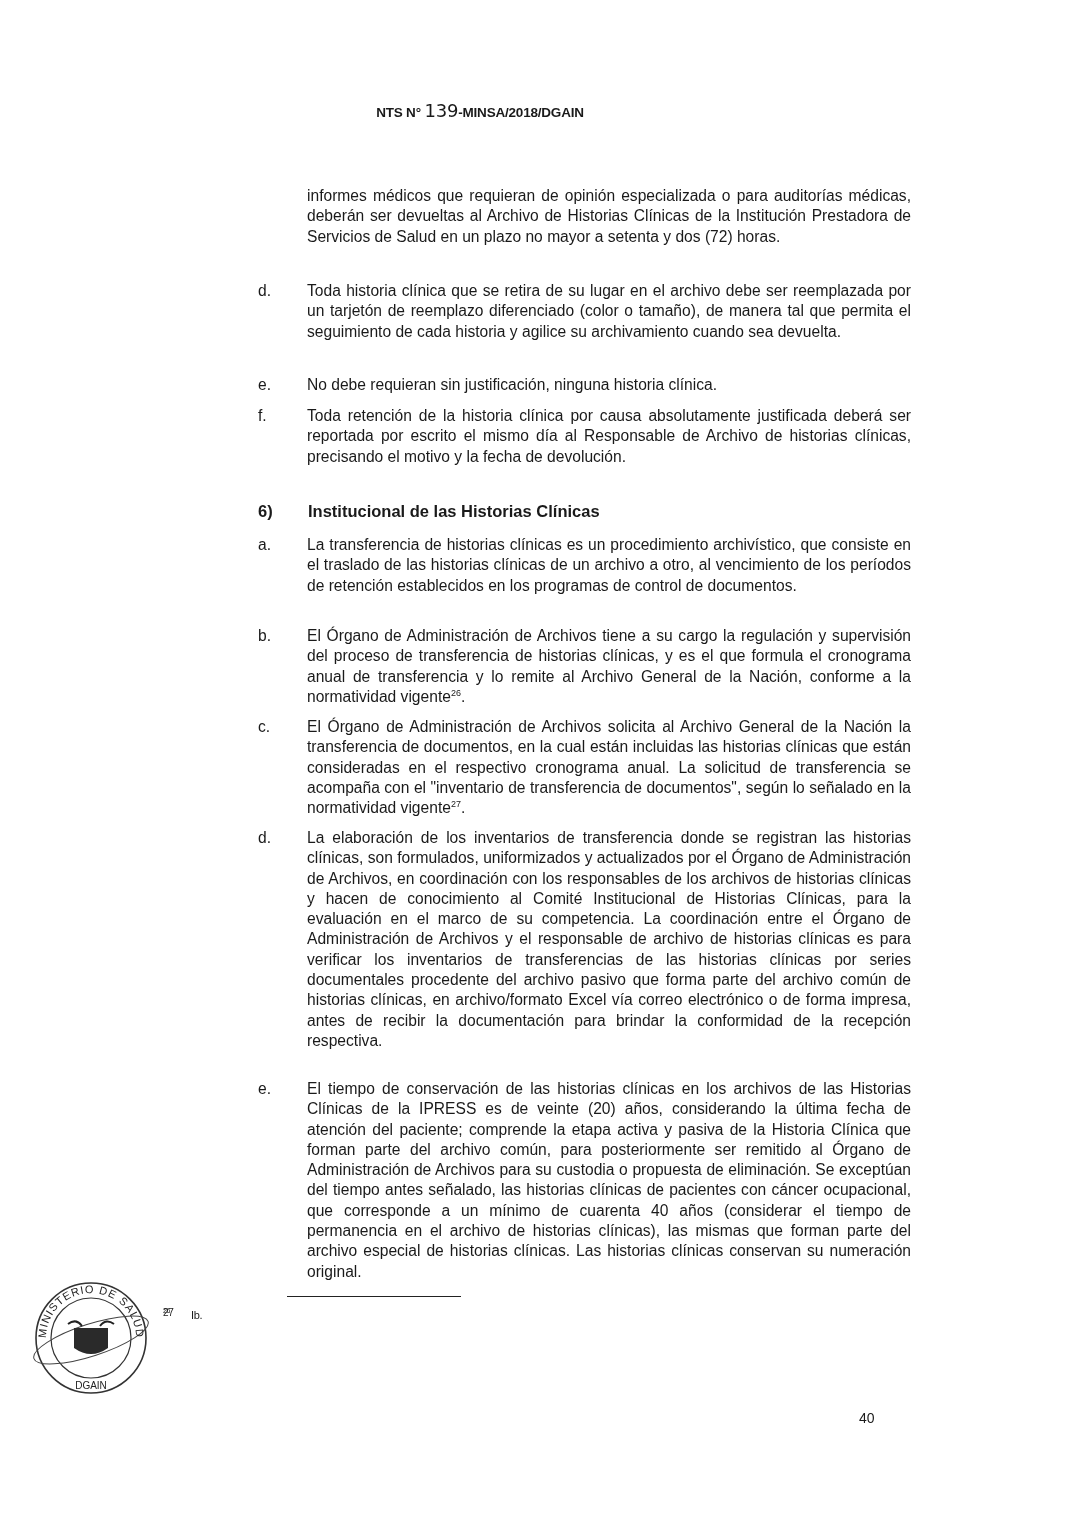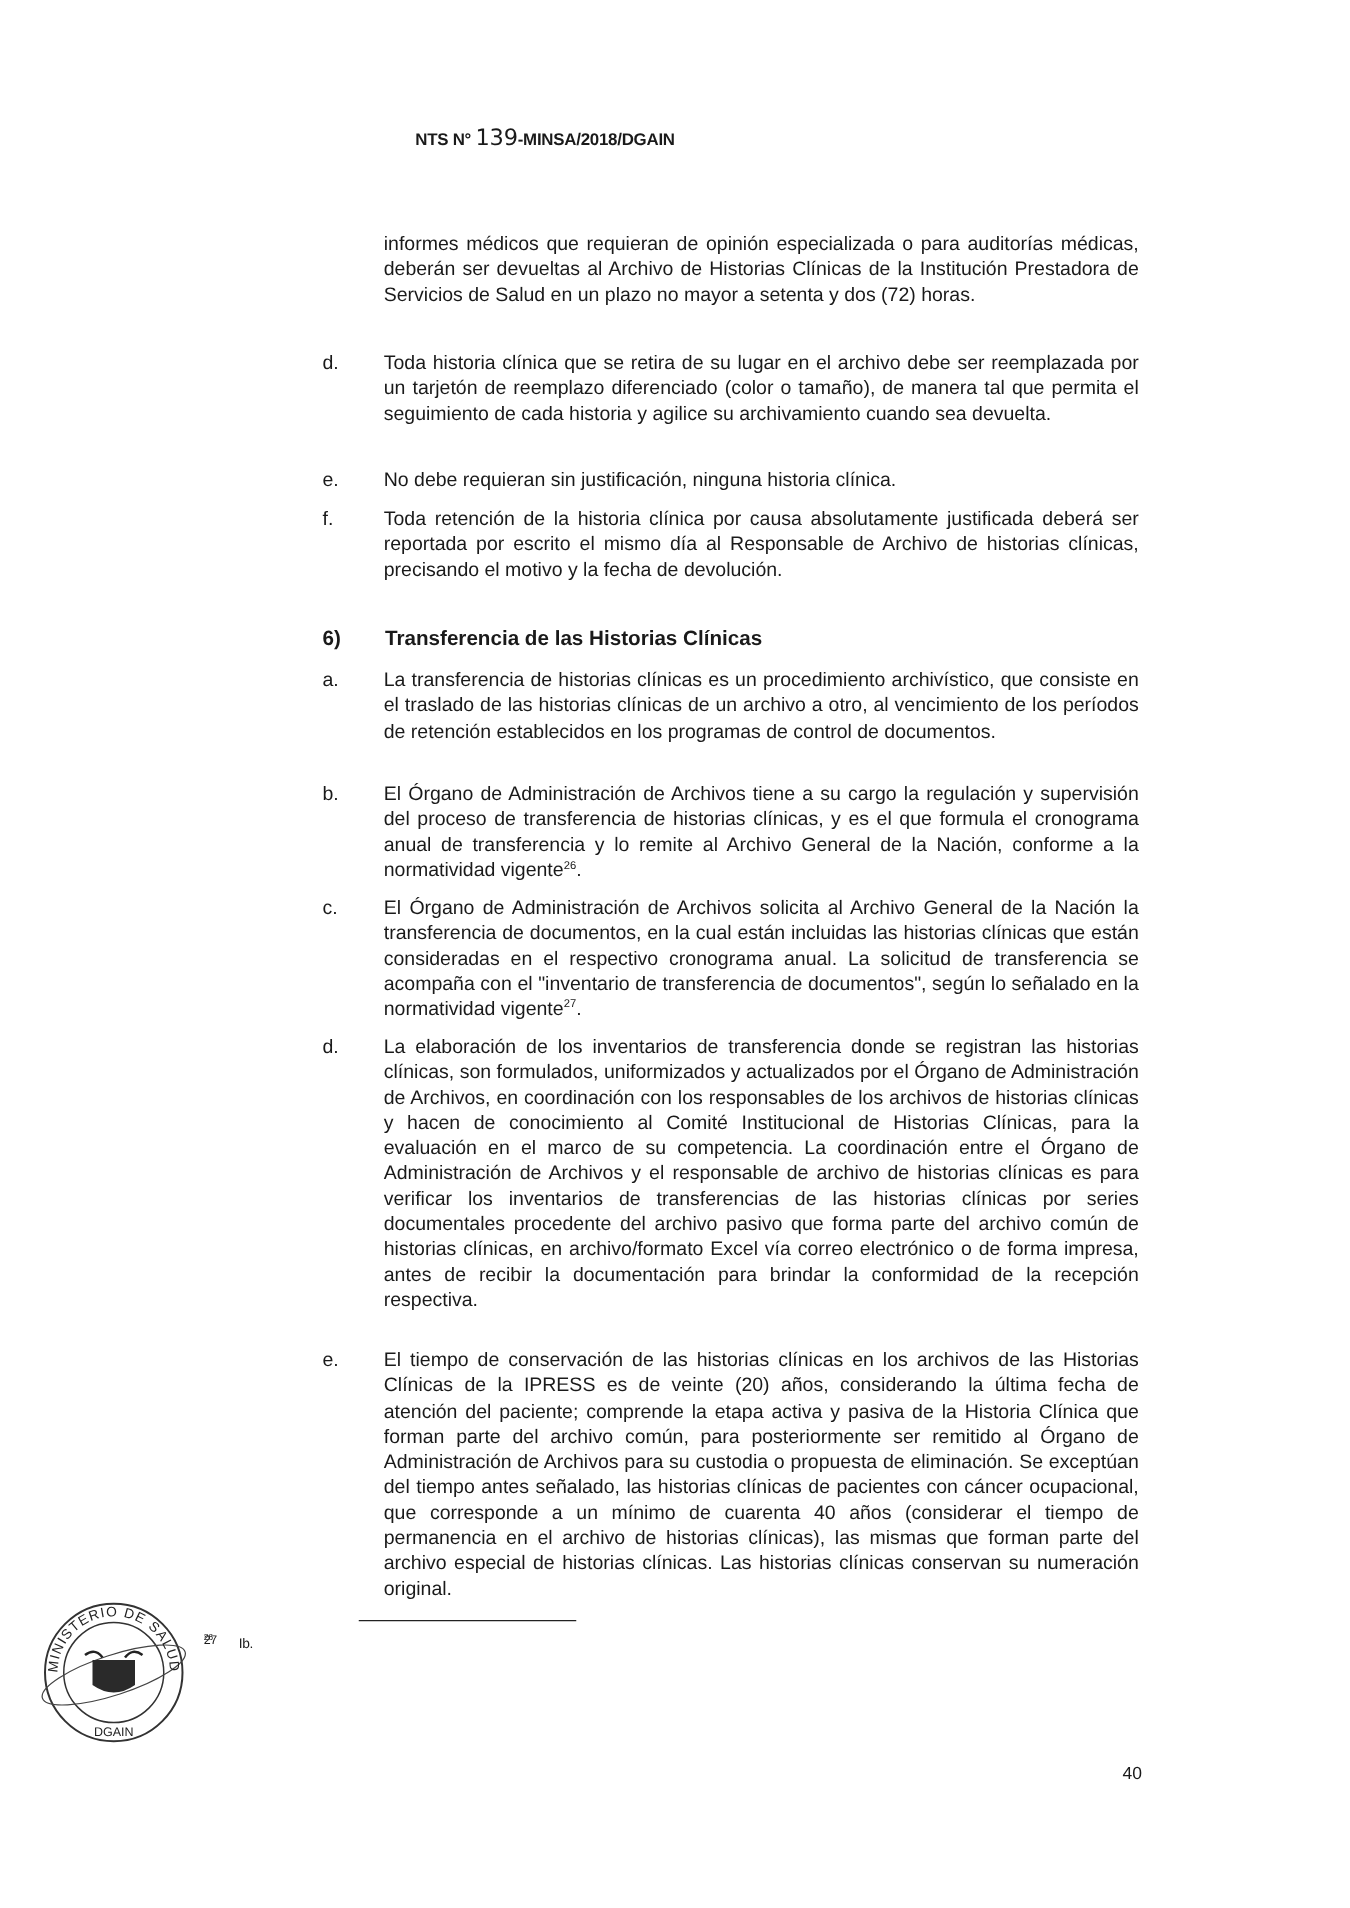--- a/index.html
+++ b/index.html
@@ -1,34 +1,34 @@
 <!DOCTYPE html>
 <html><head>
   <meta charset="utf-8">
   <style>
     html, body { margin: 0; padding: 0; background: #ffffff; }
     body { width: 1080px; height: 1526px; position: relative; overflow: hidden;
            font-family: "Liberation Sans", sans-serif; color: #1a1a1a; }
     .header { position: absolute; top: 101px; left: 0; width: 872px; text-align: center;
-              font-weight: bold; font-size: 13.5px; line-height: 20px; letter-spacing: -0.2px; }
+              font-weight: bold; font-size: 13.5px; line-height: 20px; letter-spacing: -0.2px; padding-left: 44px; }
     .header .num { font-family: "DejaVu Sans", sans-serif; font-weight: normal; font-size: 18px; }
     .body-text { position: absolute; left: 307px; width: 604px; font-size: 15.6px; line-height: 20.3px;
                  text-align: justify; }
     .item { position: absolute; left: 258px; width: 653px; }
     .item .lbl { position: absolute; left: 0; top: 0; font-size: 15.6px; line-height: 20.3px; }
     .item .txt { margin-left: 49px; font-size: 15.6px; line-height: 20.3px; text-align: justify; }
     .section { position: absolute; left: 258px; top: 500px; font-weight: bold; font-size: 16.5px; line-height: 22px; }
     .section .sn { display: inline-block; width: 50px; }
     sup { font-size: 9px; line-height: 0; vertical-align: super; }
     .fn-rule { position: absolute; left: 287px; top: 1296px; width: 174px; height: 0; border-top: 1.4px solid #222; }
     .footnotes { position: absolute; left: 163px; top: 1306px; width: 752px; font-size: 11px; line-height: 15.5px; letter-spacing: -0.3px; }
     .fn { position: relative; padding-left: 12px; }
     .fn .fsup { position: absolute; left: 0; top: -3px; font-size: 7px; }
     .fn .fsup2 { position: absolute; left: 0; top: -3px; font-size: 10px; }
-    .page-number { position: absolute; left: 898px; top: 1410px; font-size: 14px; }
+    .page-number { position: absolute; left: 859px; top: 1410px; font-size: 14px; }
     .seal { position: absolute; left: 32px; top: 1278px; width: 118px; height: 120px; }
   </style>
 </head>
 <body>
 
 <div class="header">
   <div><span>NTS N° </span><span class="num">139</span><span>-MINSA/2018/DGAIN</span></div>
 </div>
 
 <div class="body-text" style="top:186px;">informes médicos que requieran de opinión especializada o para auditorías médicas, deberán ser devueltas al Archivo de Historias Clínicas de la Institución Prestadora de Servicios de Salud en un plazo no mayor a setenta y dos (72) horas.</div>
@@ -40,21 +40,21 @@
 <div class="item" style="top:375px;">
   <span class="lbl">e.</span>
   <div class="txt">No debe requieran sin justificación, ninguna historia clínica.</div>
 </div>
 <div class="item" style="top:406px;">
   <span class="lbl">f.</span>
   <div class="txt">Toda retención de la historia clínica por causa absolutamente justificada deberá ser reportada por escrito el mismo día al Responsable de Archivo de historias clínicas, precisando el motivo y la fecha de devolución.</div>
 </div>
 
 <div class="section">
-  <span class="sn">6)</span><span>Transferencia de las Historias Clínicas</span>
+  <span class="sn">6)</span><span>Institucional de las Historias Clínicas</span>
 </div>
 
 <div class="item" style="top:535px;">
   <span class="lbl">a.</span>
   <div class="txt">La transferencia de historias clínicas es un procedimiento archivístico, que consiste en el traslado de las historias clínicas de un archivo a otro, al vencimiento de los períodos de retención establecidos en los programas de control de documentos.</div>
 </div>
 <div class="item" style="top:626px;">
   <span class="lbl">b.</span>
   <div class="txt"><span>El Órgano de Administración de Archivos tiene a su cargo la regulación y supervisión del proceso de transferencia de historias clínicas, y es el que formula el cronograma anual de transferencia y lo remite al Archivo General de la Nación, conforme a la normatividad vigente</span><sup>26</sup><span>.</span></div>
 </div>

